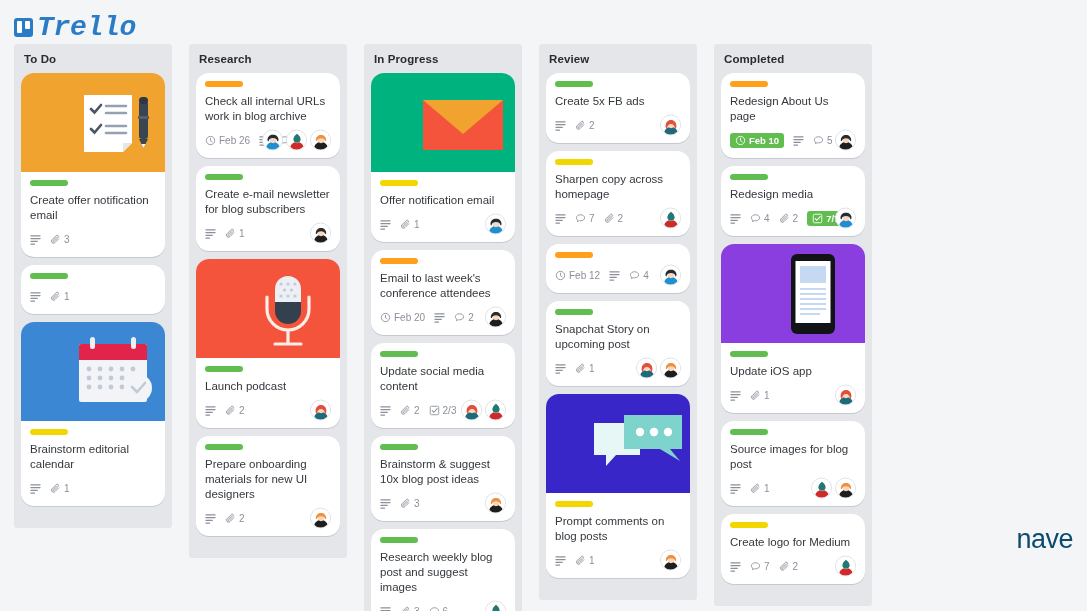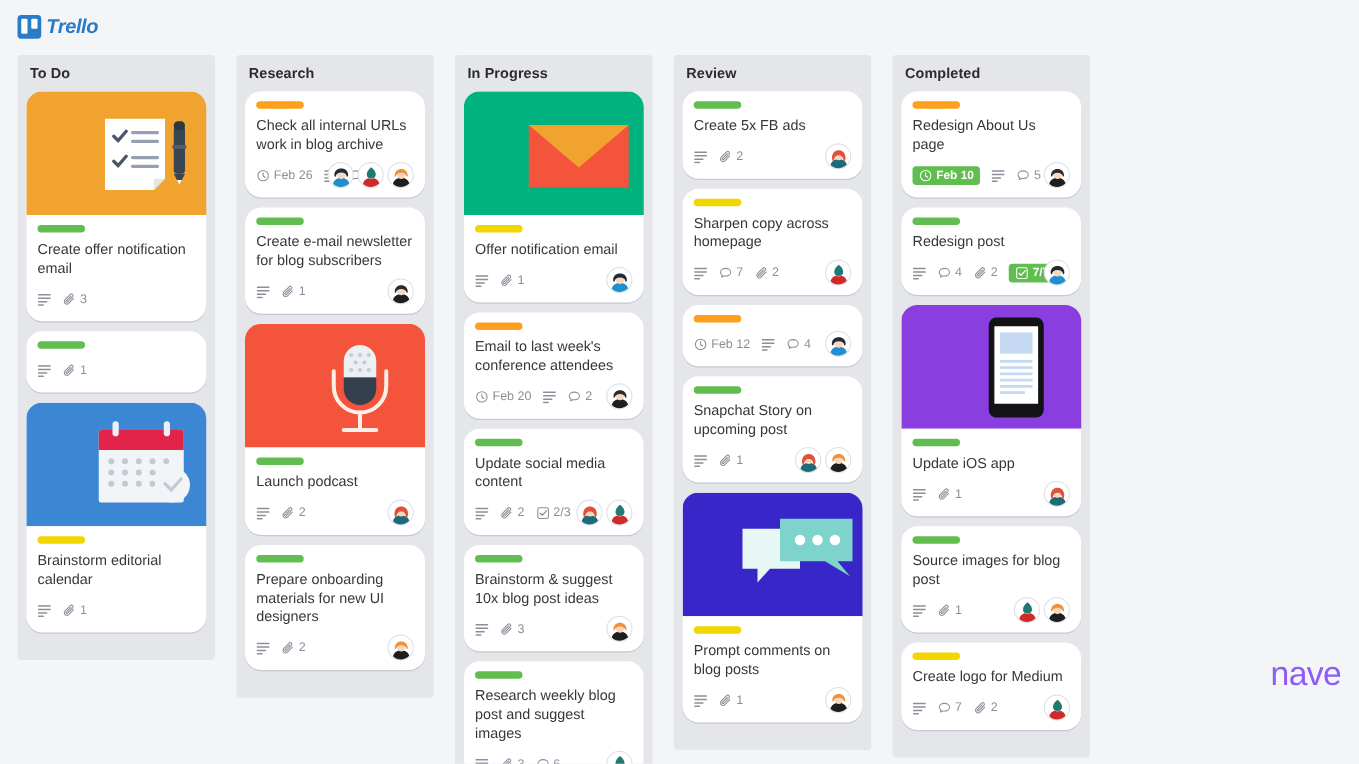--- a/index.html
+++ b/index.html
@@ -16,23 +16,23 @@
   .logo-mark { width: 19px; height: 19px; border-radius: 3px; background: #2a7cc7; position: relative; }
   .logo-mark::before {
     content:""; position:absolute; left:3.2px; top:3.2px; width:5px; height:12.2px;
     background:#fff; border-radius:1px;
   }
   .logo-mark::after {
     content:""; position:absolute; left:10.6px; top:3.2px; width:5px; height:7.6px;
     background:#fff; border-radius:1px;
   }
   .logo-text {
-    font-family: Liberation Sans, sans-serif;
+    font-family: Liberation Mono, monospace;
     font-style: italic; font-weight: bold;
-    font-size: 16px; color: #2a7cc7; letter-spacing: -0.3px;
+    font-size: 28px; color: #2a7cc7; letter-spacing: -0.3px;
   }
 
   
   .board { position: absolute; left: 0; top: 44px; width: 1087px; display: flex; gap: 17px; padding-left: 14px; align-items: flex-start; }
   .list { width: 158px; background: #e4e6ea; border-radius: 3px; padding: 7px 7px 14px 7px; }
   .list-title {
     font-size: 11.5px; font-weight: bold; color: #2b2b2b;
     padding: 2px 3px 8px 3px; letter-spacing: 0.1px;
   }
 
@@ -52,21 +52,21 @@
   .ico { display: inline-block; vertical-align: middle; }
   .cover { width: 100%; display: block; }
 
   
   .av { width: 21px; height: 21px; border-radius: 50%; border: 1px solid #dfe1e6; background: #fff; overflow: hidden; position: relative; }
 
   
   .nave {
     position: absolute; right: 14px; top: 524px;
     font-family: "Liberation Sans", sans-serif;
-    font-size: 27px; color: #8b5cf6; letter-spacing: -0.5px;
+    font-size: 27px; color: #0c4a6e; letter-spacing: -0.5px;
   }
 </style>
 </head>
 <body>
 
 <div class="page">
 
   <div class="logo">
     <span class="logo-mark"></span>
     <span class="logo-text">Trello</span>
@@ -749,21 +749,21 @@
     <ellipse cx="10" cy="8.6" rx="3.5" ry="4.1" fill="#f7d7bf"></ellipse>
     <path d="M4.8 9.8C4.8 6.6 7 4.6 10 4.6s5.2 2 5.2 5.2c0 .8-.5 1-.9.8-.5-1.9-2-2.9-4.3-2.9s-3.8 1-4.3 2.9c-.4.2-.9 0-.9-.8z" fill="#2b2b2b"></path>
   </svg></span>
               </span>
         </div>
       </div>
         </div>
         <div class="card">
       <div class="card-body">
         <div class="label" style="background:#61bd4f"></div>
-        <div class="card-title">Redesign post</div>
+        <div class="card-title">Redesign media</div>
         <div class="meta">
           <span class="meta-item ">
                 <svg class="ico" width="11" height="11" viewBox="0 0 12 12">
                   <g fill="none" stroke="#8a9099" stroke-width="1.3" stroke-linecap="round">
                     <path d="M1 2h10M1 5h10M1 8h7M1 11h4"></path>
                   </g>
                 </svg>
               </span>
               <span class="meta-item ">
                 <svg class="ico" width="11" height="11" viewBox="0 0 14 14">

